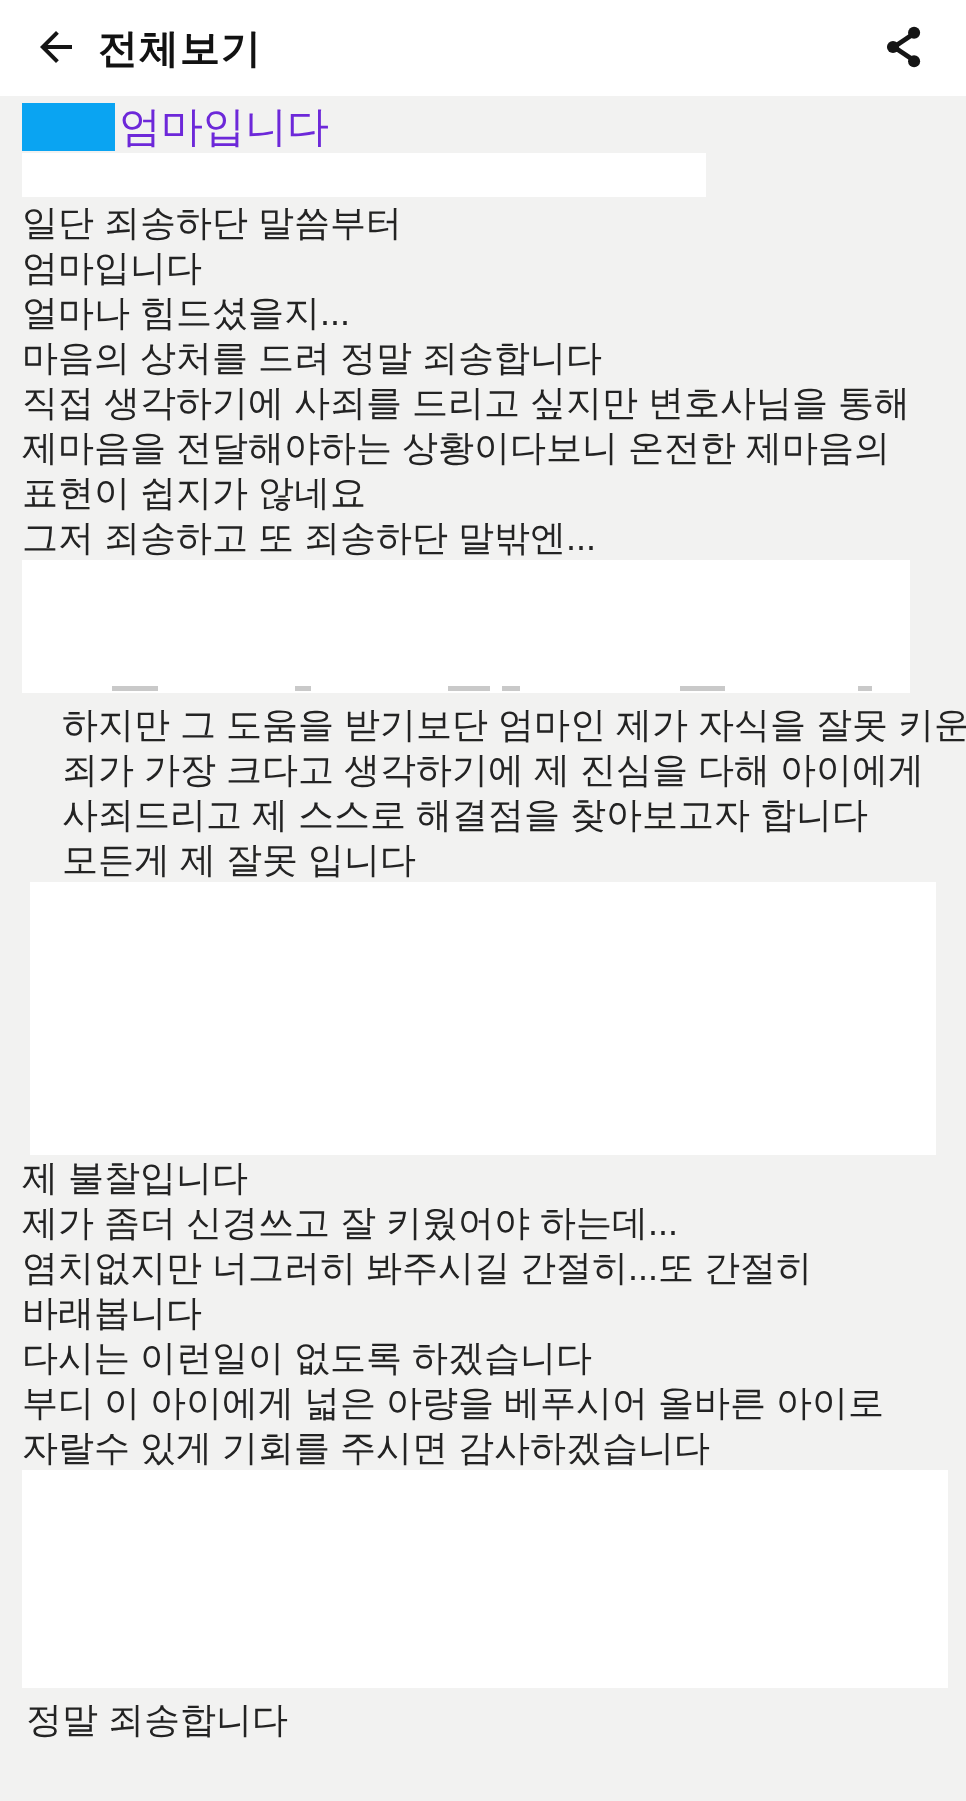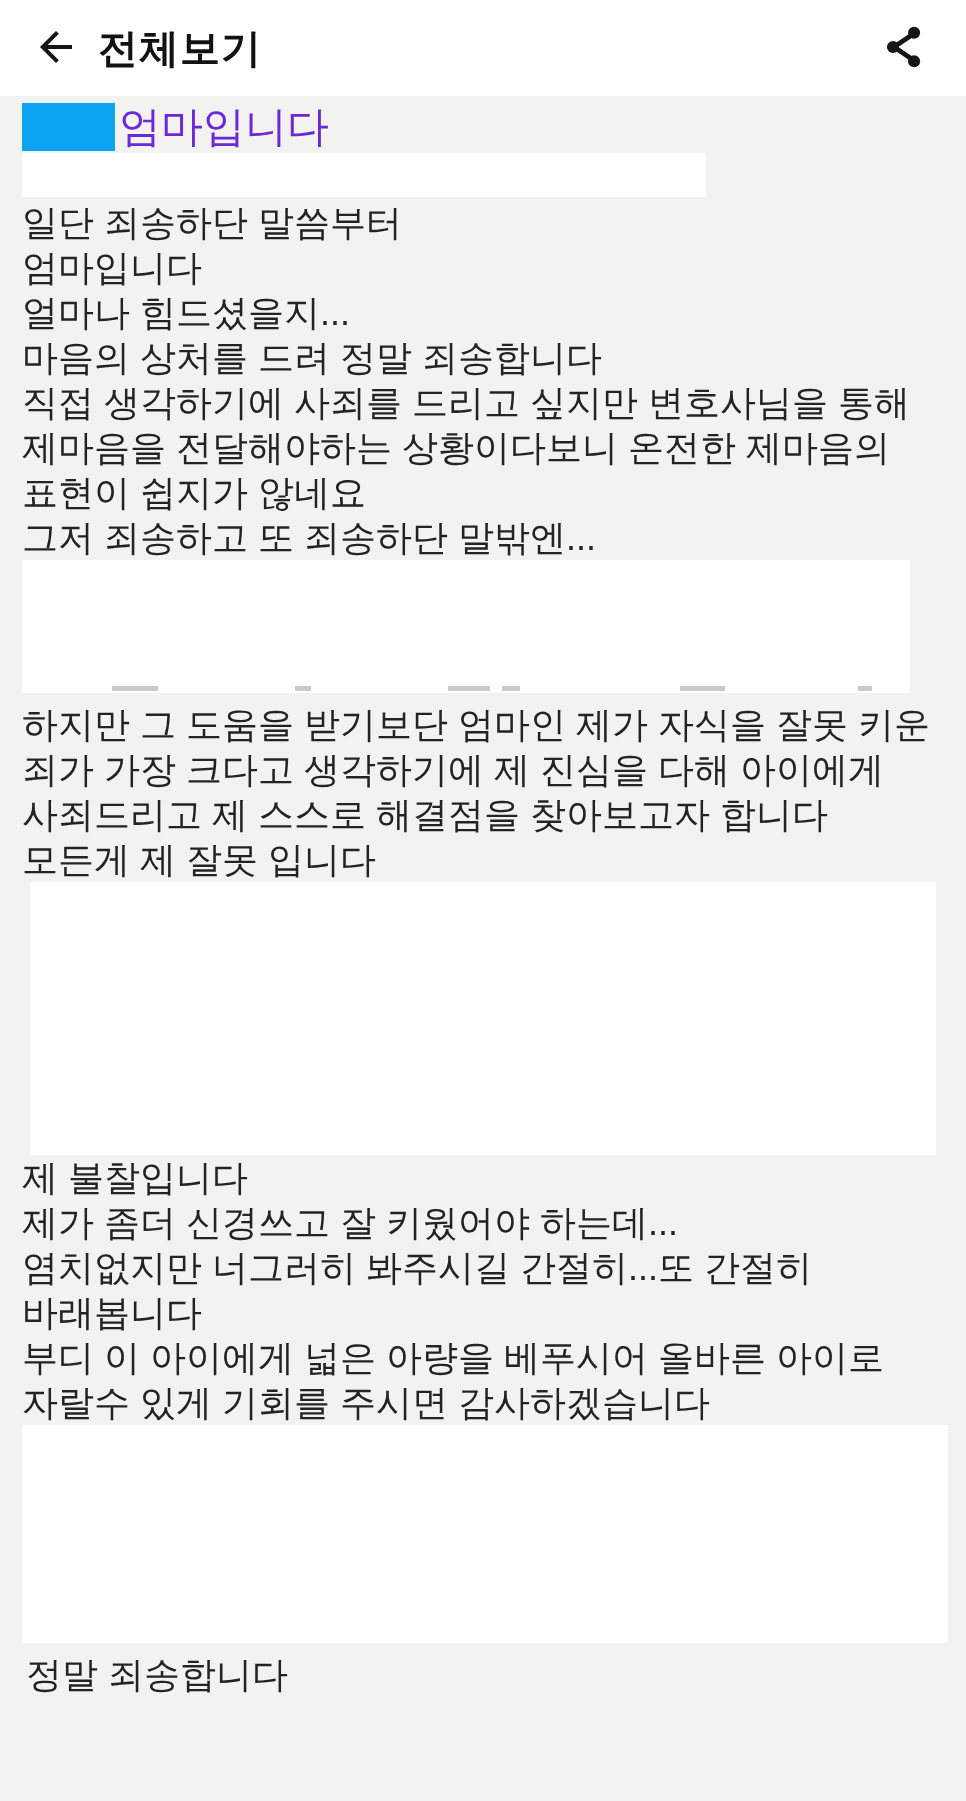--- a/index.html
+++ b/index.html
@@ -75,21 +75,21 @@
     position: absolute;
     top: 126px; height: 5px;
     background: #c9c9c9;
   }
   .r1 { left: 90px;  width: 46px; }
   .r2 { left: 273px; width: 16px; }
   .r3 { left: 426px; width: 42px; }
   .r4 { left: 480px; width: 18px; }
   .r5 { left: 658px; width: 45px; }
   .r6 { left: 836px; width: 14px; }
-  .para2 { margin-top: 9px; }
+  .para2 { margin-top: 9px; padding-left: 40px; }
   .box3 { margin-left: 30px; width: 906px; height: 273px; }
   .para3 { }
   .box4 { margin-left: 22px; width: 926px; height: 218px; }
   .closing-line { margin-top: 9px; margin-left: 26px; }
 </style>
 </head>
 <body>
 
 <header class="appbar">
   <button class="back-btn">
@@ -149,20 +149,21 @@
     <div class="line">모든게 제 잘못 입니다</div>
   </div>
 
   <div class="redact box3"></div>
 
   <div class="para3">
     <div class="line">제 불찰입니다</div>
     <div class="line">제가 좀더 신경쓰고 잘 키웠어야 하는데...</div>
     <div class="line">염치없지만 너그러히 봐주시길 간절히...또 간절히</div>
     <div class="line">바래봅니다</div>
+    <div class="line">다시는 이런일이 없도록 하겠습니다</div>
     <div class="line">부디 이 아이에게 넓은 아량을 베푸시어 올바른 아이로</div>
     <div class="line">자랄수 있게 기회를 주시면 감사하겠습니다</div>
   </div>
 
   <div class="redact box4"></div>
 
   <div class="line closing-line">정말 죄송합니다</div>
 
 </main>
 

